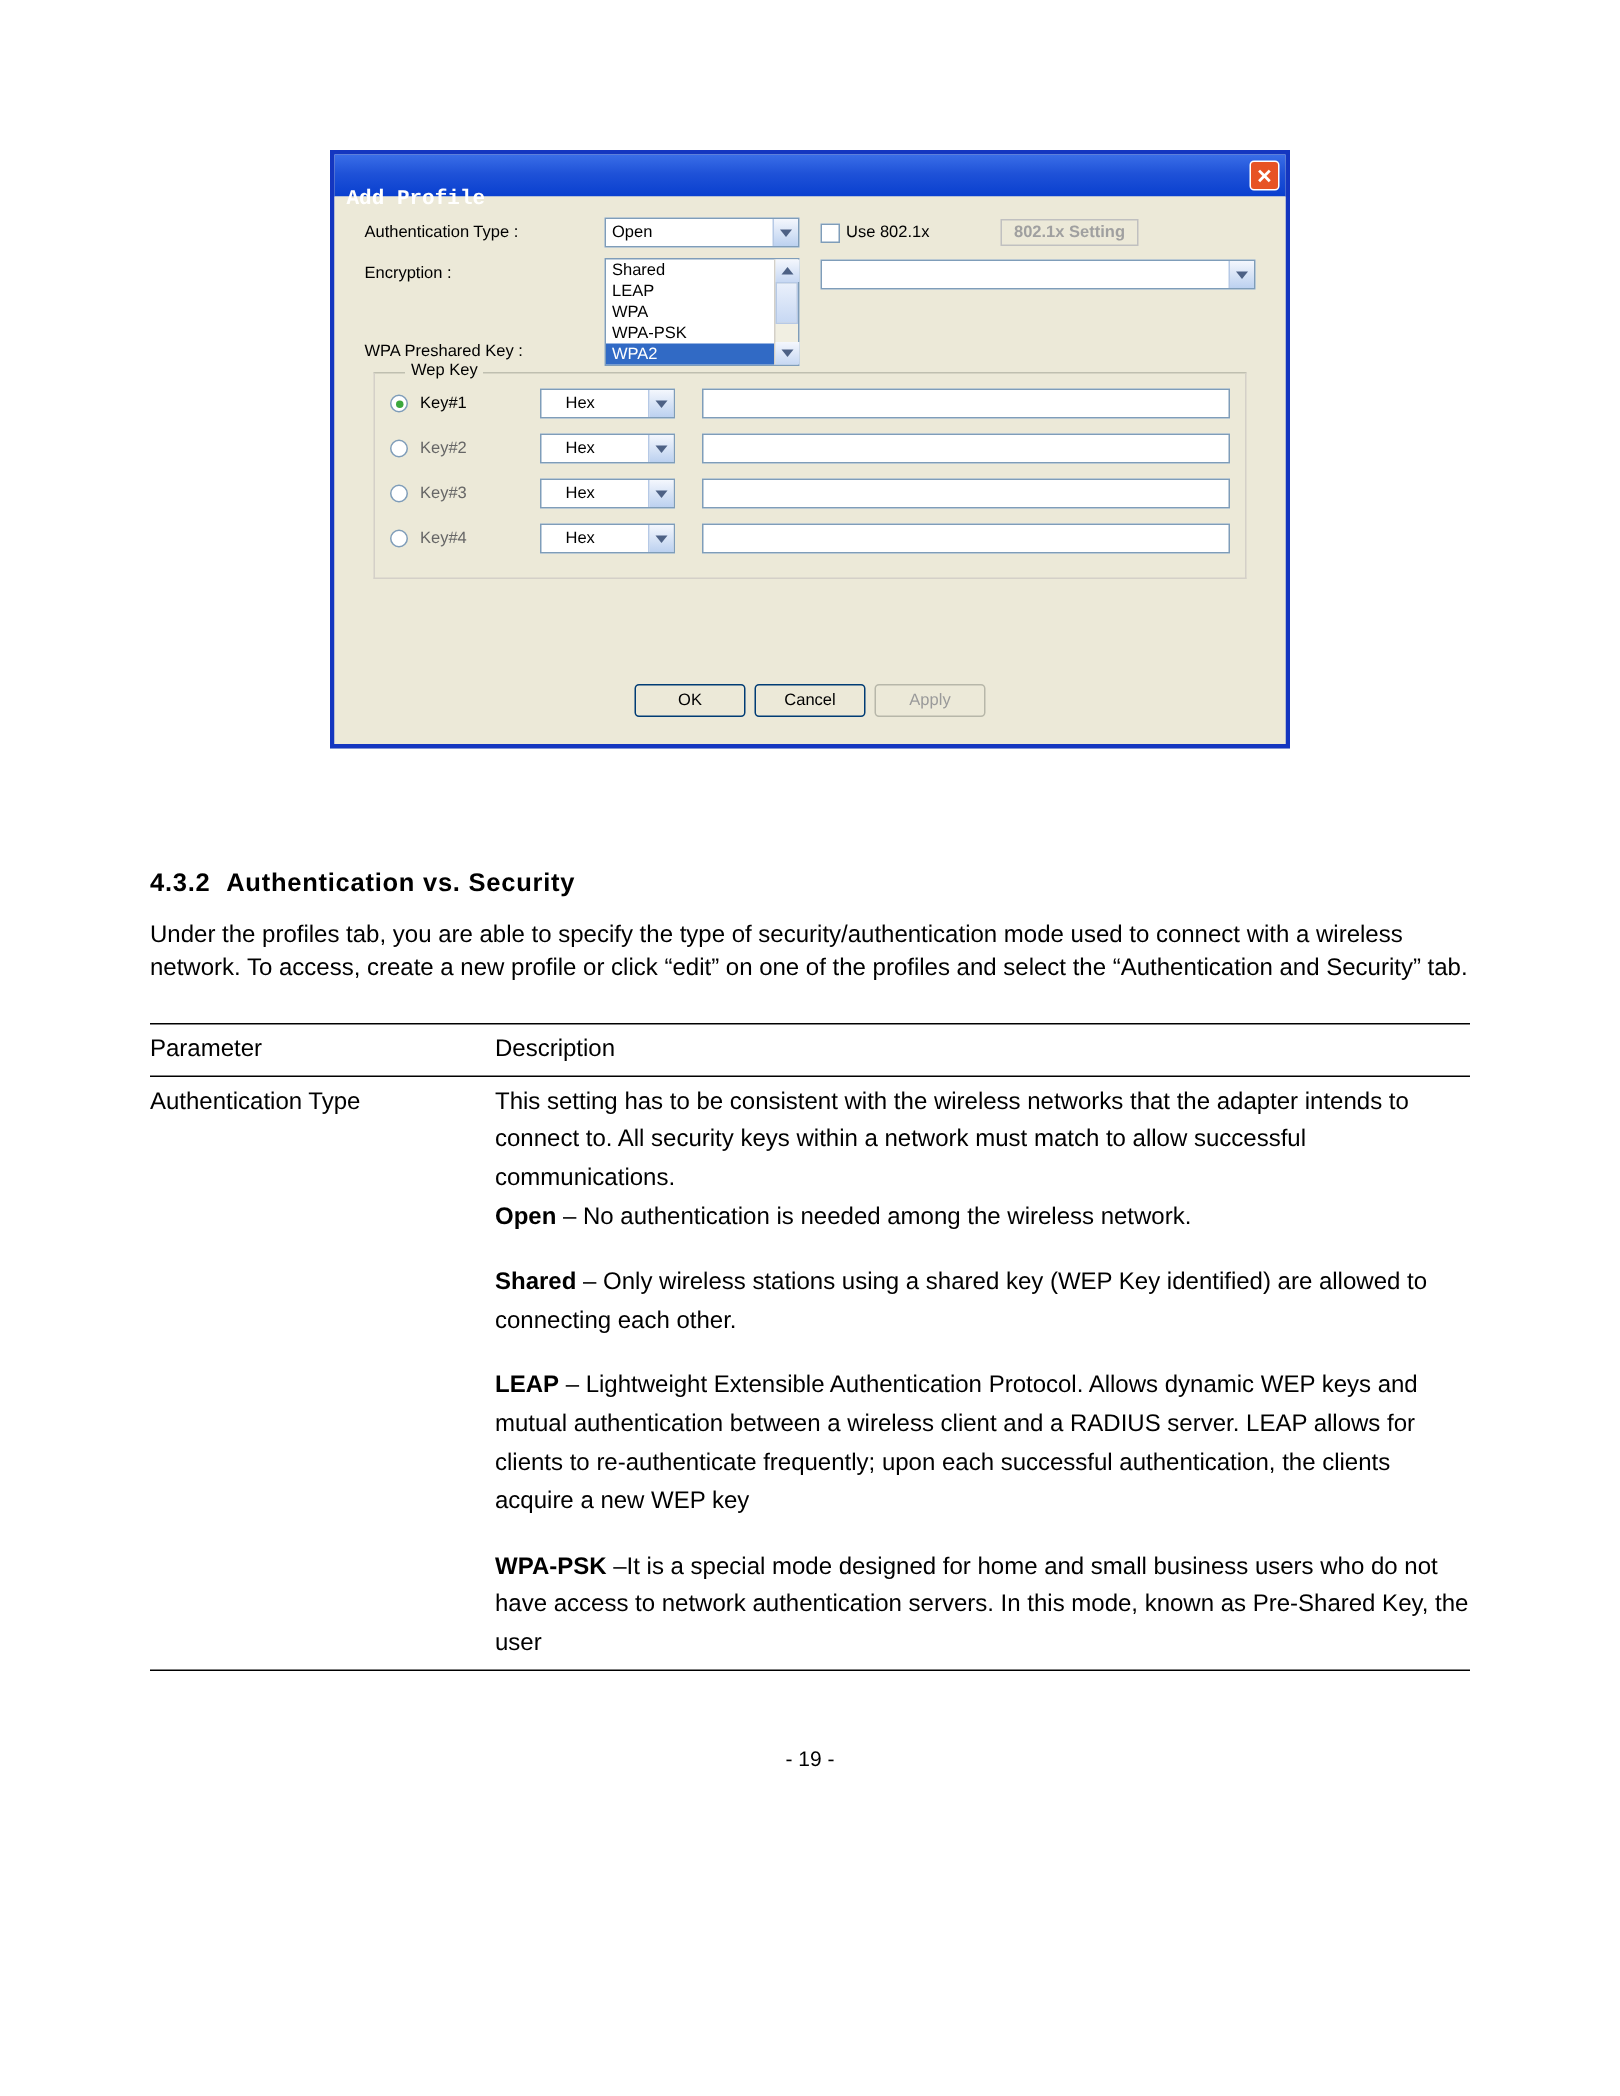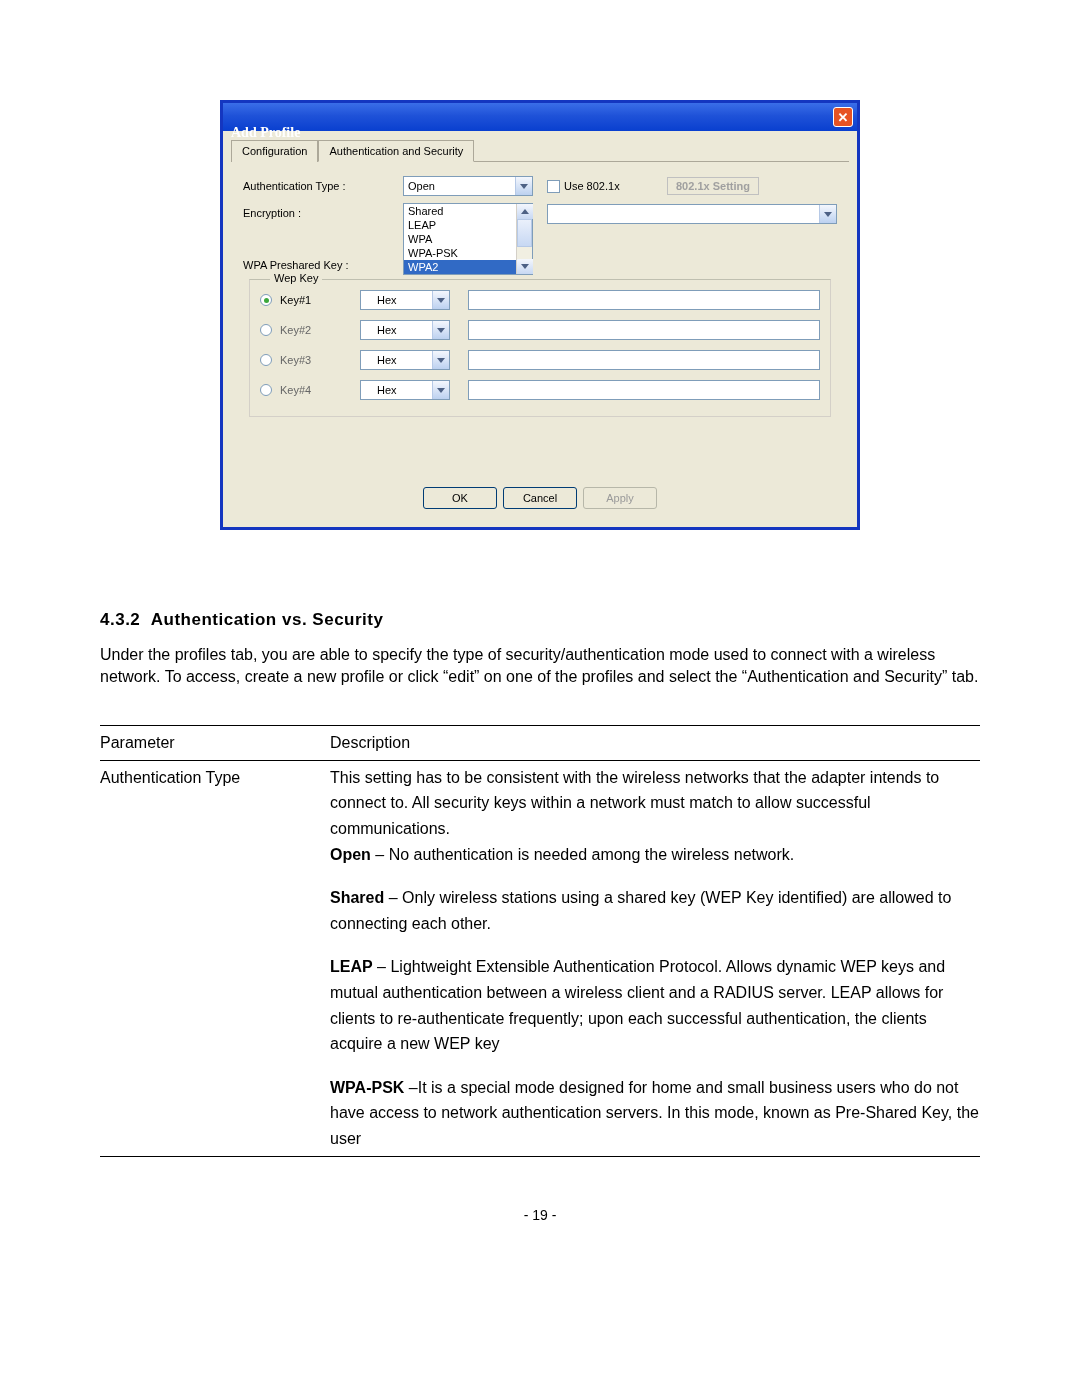--- a/index.html
+++ b/index.html
@@ -25,21 +25,21 @@
     background: linear-gradient(to bottom, #3a6ee8 0%, #1f52d8 45%, #093fcf 100%);
     display: flex;
     align-items: center;
     justify-content: space-between;
     padding: 0 4px 0 8px;
     color: #fff;
   }
   .titlebar-text {
     font-size: 14px;
     font-weight: bold;
-    font-family: Liberation Serif, serif;
+    font-family: Liberation Mono, monospace;
     margin-top: 32px;
   }
   .close-btn {
     width: 20px; height: 20px;
     background: #e75324;
     border: 1px solid #fff;
     border-radius: 3px;
     color: #fff;
     display: flex; align-items: center; justify-content: center;
     font-size: 13px; font-weight: bold;
@@ -238,21 +238,21 @@
   
   .section-heading {
     font-size: 17px;
     font-weight: bold;
     letter-spacing: 0.5px;
     margin-bottom: 14px;
   }
   .body-text {
     font-size: 16px;
     line-height: 1.35;
-    margin-bottom: 38px;
+    margin-bottom: 26px;
   }
   .def-table {
     width: 100%;
     border-collapse: collapse;
   }
   .def-table td {
     vertical-align: top;
     padding: 4px 0;
     font-size: 16px;
     line-height: 1.6;
@@ -271,24 +271,20 @@
 <body>
 
 <div class="page">
 
   <div class="dialog-outer">
     <div class="titlebar">
       <span class="titlebar-text">Add Profile</span>
       <div class="close-btn">✕</div>
     </div>
     <div class="dialog-body">
-      <div class="tabstrip">
-        <div class="tab">Configuration</div>
-        <div class="tab active">Authentication and Security</div>
-      </div>
 
       <div class="form-area">
 
         <div class="row">
           <div class="label-col">Authentication Type :</div>
           <div class="select-col">
             <div class="xp-select">
               <span>Open</span>
               <span class="xp-drop-arrow"></span>
             </div>

